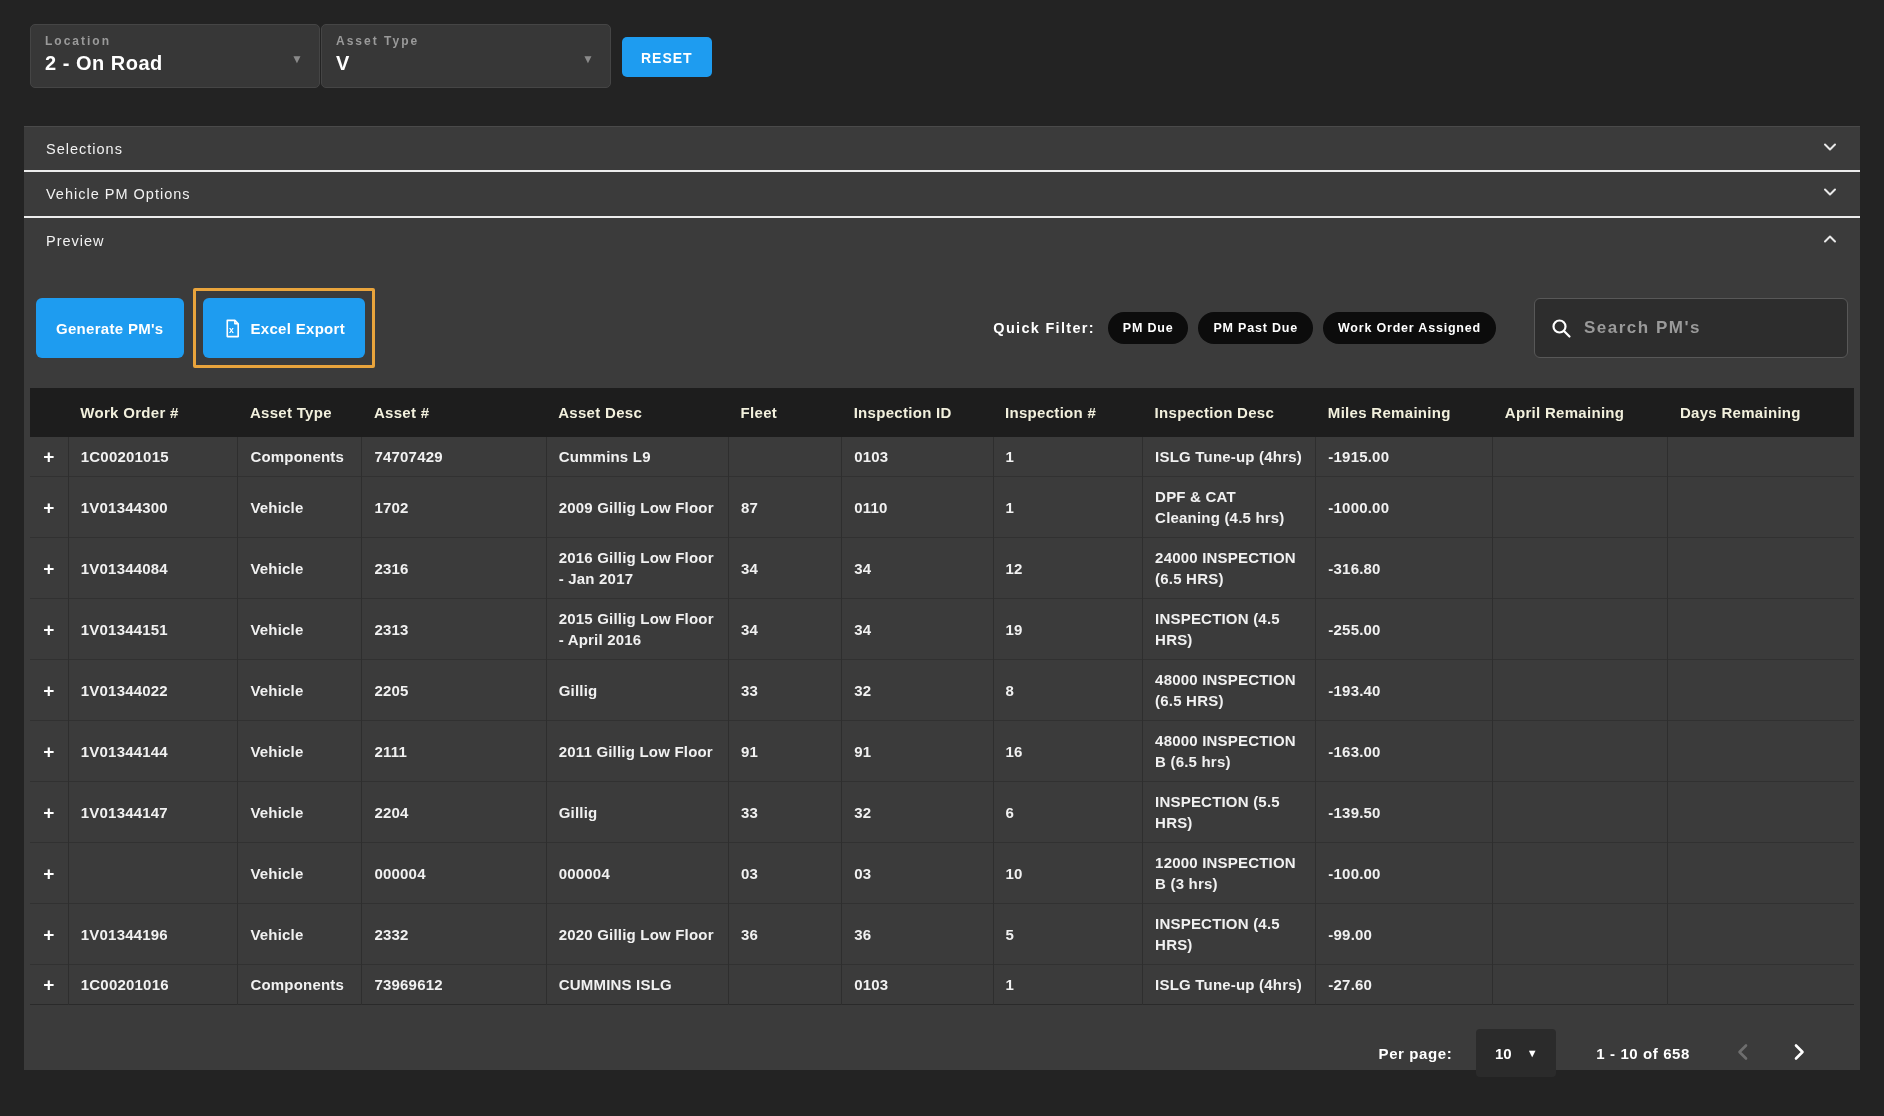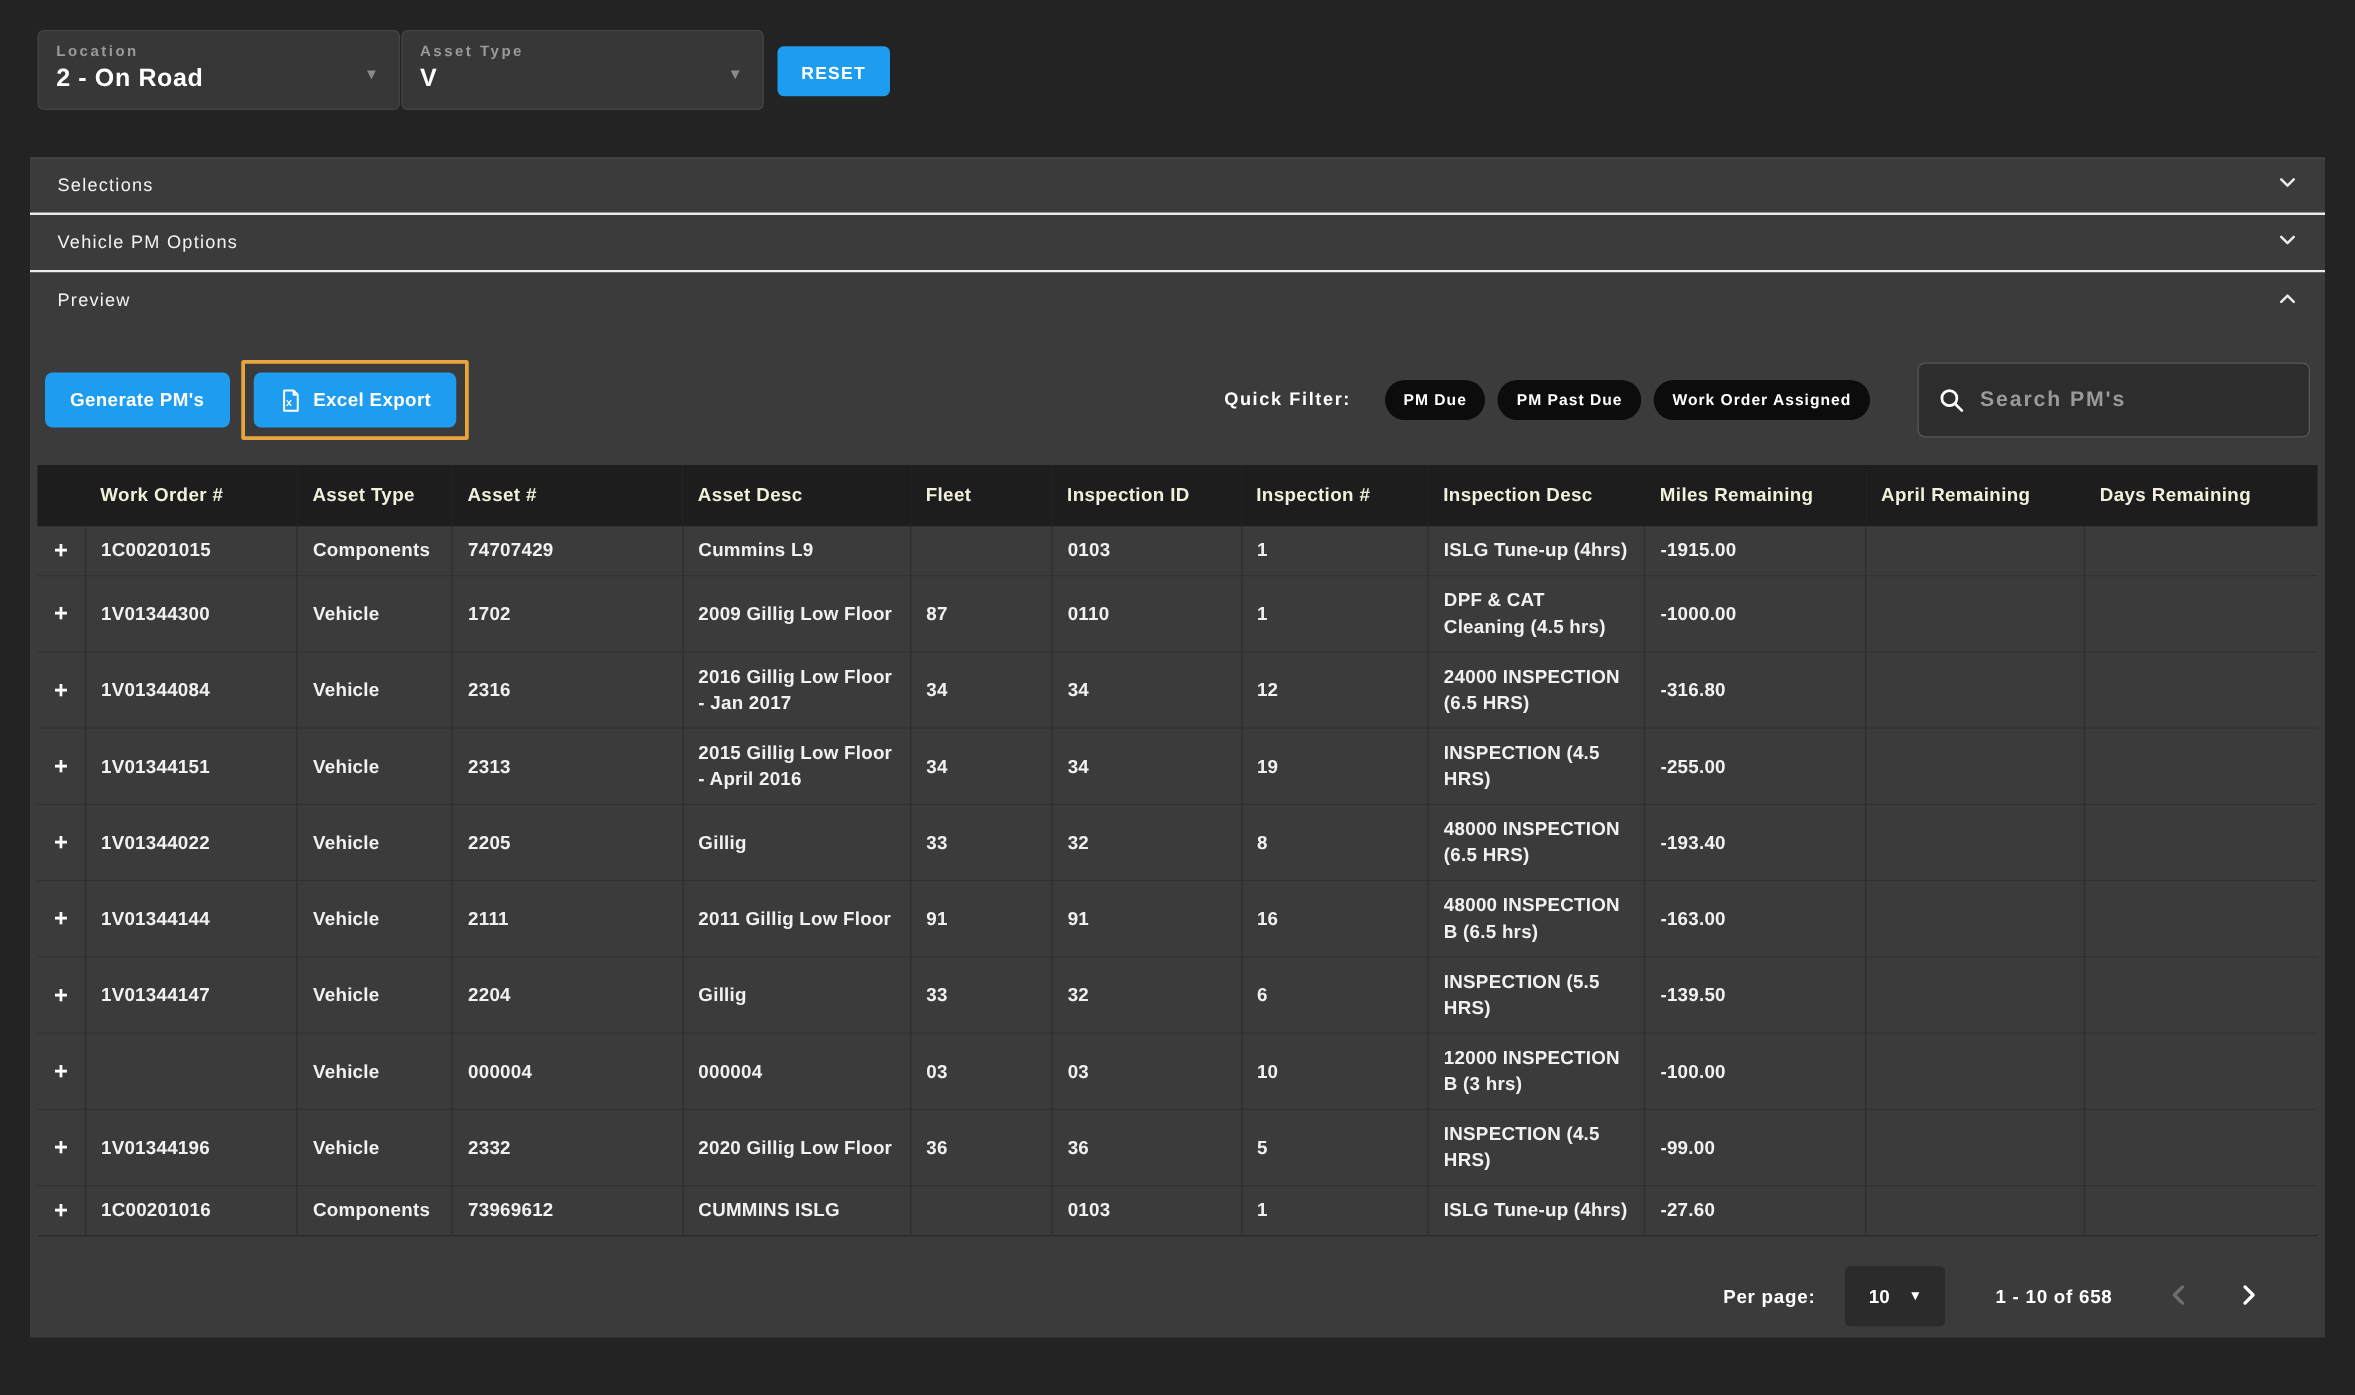--- a/index.html
+++ b/index.html
@@ -21,26 +21,26 @@
   .accordion { margin:38px 24px 0 24px; }
   .acc-bar { background:#3b3b3b; height:46px; display:flex; align-items:center; justify-content:space-between;
              padding:0 22px; cursor:pointer; }
   .acc-bar.bordered { border-bottom:2px solid #ececec; }
   .acc-bar:first-child { border-top:1px solid #4a4a4a; }
   .acc-label { color:#f2f2f2; font-weight:normal; font-size:14.5px; letter-spacing:1px; }
 
   
   .panel-body { background:#3b3b3b; height:806px; padding:0 6px; }
   .toolbar { display:flex; align-items:center; padding:24px 6px 20px 6px; }
-  .btn-blue { background:#1E9CF0; color:#fff; border:none; border-radius:6px; height:44px; padding:0 20px;
+  .btn-blue { background:#1E9CF0; color:#fff; border:none; border-radius:6px; height:60px; padding:0 20px;
               font-family:inherit; font-weight:bold; font-size:15px; letter-spacing:.3px; cursor:pointer;
               display:inline-flex; align-items:center; gap:9px; }
   .orange-box { border:3px solid #E9A43C; border-radius:2px; padding:7px; margin-left:9px; display:inline-block; }
   .toolbar-right { margin-left:auto; display:flex; align-items:center; }
-  .qf-label { color:#fff; font-weight:bold; font-size:14.5px; letter-spacing:1.3px; margin-right:27px; }
+  .qf-label { color:#fff; font-weight:bold; font-size:14.5px; letter-spacing:1.3px; margin-right:13px; }
   .chip { background:#0C0C0C; color:#fff; font-weight:bold; font-size:12.5px; letter-spacing:.8px;
           padding:9px 15px; border-radius:17px; margin-right:10px; cursor:pointer; white-space:nowrap; }
   .search { width:314px; height:60px; background:#2d2d2d; border:1px solid #585858; border-radius:6px;
             display:flex; align-items:center; padding:0 16px; margin-left:28px; }
   .search svg { flex:0 0 auto; margin-right:12px; }
   .search input { background:transparent; border:none; outline:none; color:#e4e4e4; font-family:inherit;
                   font-size:17px; font-weight:bold; letter-spacing:1.5px; width:100%; }
   .search input::placeholder { color:#9a9a9a; }
 
   

